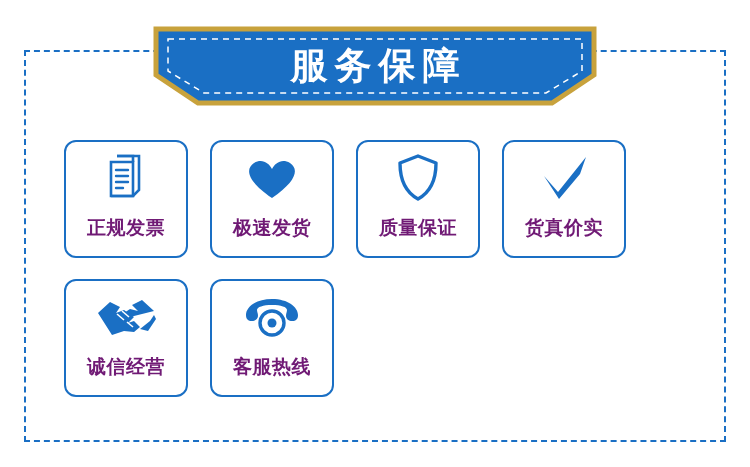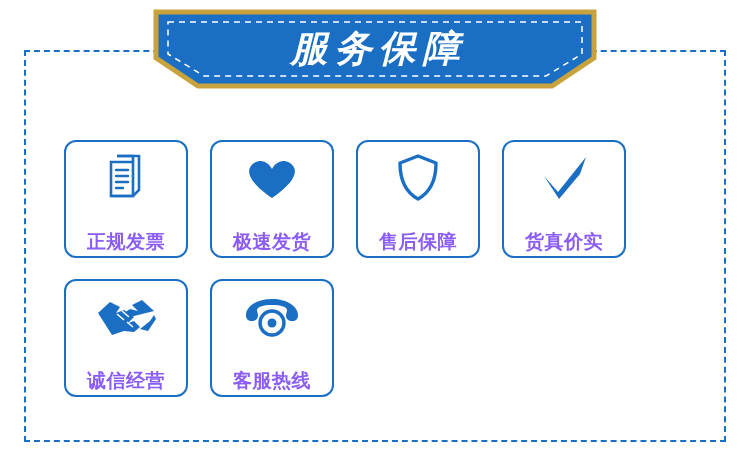--- a/index.html
+++ b/index.html
@@ -26,24 +26,23 @@
     top: 50px;
     width: 702px;
     height: 392px;
     border: 2px dashed #1a6fc4;
     box-sizing: border-box;
   }
   
   .banner-wrap {
     position: absolute;
     left: 152px;
-    top: 8px;
+    top: 25px;
     width: 446px;
     height: 82px;
-    font-style: italic;
   }
   .banner-svg {
     display: block;
   }
   .banner-title {
     position: absolute;
     left: 0;
     top: 0;
     width: 446px;
     height: 82px;
@@ -80,27 +79,27 @@
     background: #ffffff;
   }
   .card-icon {
     height: 70px;
     display: flex;
     align-items: center;
     justify-content: center;
     width: 100%;
   }
   .card-label {
-    color: #8b5cf6;
+    color: #701a75;
     font-size: 19px;
     font-weight: bold;
     letter-spacing: 0.5px;
     line-height: 1;
     text-align: center;
-    margin-top: 20px;
+    margin-top: 6px;
   }
   svg { display: block; }
 </style>
 </head>
 <body>
 
 <div class="poster">
 
   <div class="frame"></div>
 
@@ -143,21 +142,21 @@
       </div>
       <div class="card-label">极速发货</div>
     </div>
 
     <div class="card">
       <div class="card-icon">
         <svg width="58" height="58" viewBox="0 0 58 58">
           <path d="M29 8 L47 15 C47 34 40 45 29 51 C18 45 11 34 11 15 Z" fill="none" stroke="#1a6fc4" stroke-width="3.4" stroke-linejoin="round"></path>
         </svg>
       </div>
-      <div class="card-label">售后保障</div>
+      <div class="card-label">质量保证</div>
     </div>
 
     <div class="card">
       <div class="card-icon">
         <svg width="60" height="58" viewBox="0 0 60 58">
           <path d="M10 28 L24 44 L52 9 L46 26 L25 51 Z" fill="#1a6fc4"></path>
         </svg>
       </div>
       <div class="card-label">货真价实</div>
     </div>

